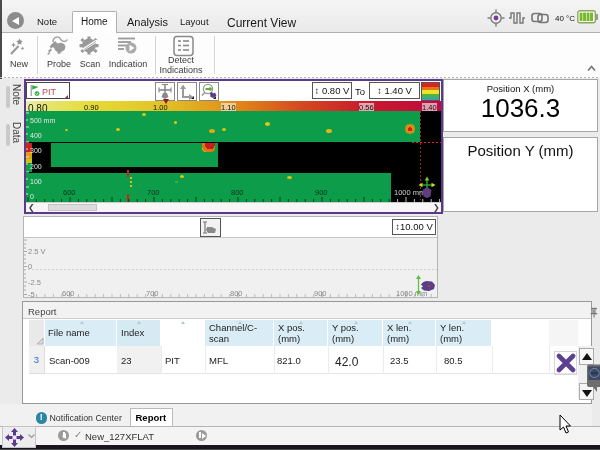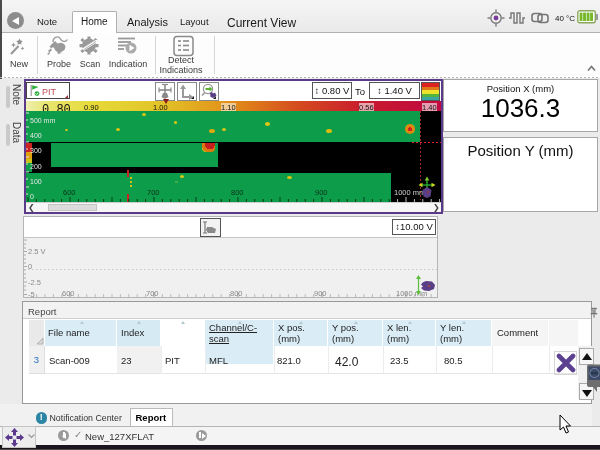--- a/index.html
+++ b/index.html
@@ -148,21 +148,21 @@
 <div class="abs" style="left:191px;top:96px;width:0;height:0;border-left:3.5px solid transparent;border-bottom:3.5px solid #222;"></div>
 <div class="abs" style="left:213px;top:96px;width:0;height:0;border-left:3.5px solid transparent;border-bottom:3.5px solid #222;"></div>
 
 <div class="abs" style="left:312px;top:82px;width:40px;height:17px;background:#fff;border:1px solid #555;box-sizing:border-box;font-size:9.5px;color:#111;text-align:center;line-height:15px;">↕&nbsp;0.80 V</div>
 <div class="abs" style="left:355px;top:86px;font-size:9.5px;color:#111;">To</div>
 <div class="abs" style="left:369px;top:82px;width:51px;height:17px;background:#fff;border:1px solid #555;box-sizing:border-box;font-size:9.5px;color:#111;text-align:center;line-height:15px;">↕&nbsp;1.40 V</div>
 <div class="abs" style="left:421px;top:82px;width:19px;height:19px;border:1px solid #555;box-sizing:border-box;background:linear-gradient(#d22 0 22%,#e07818 22% 40%,#ede32a 40% 62%,#52b43c 62% 82%,#3aa8a0 82% 100%);"></div>
 
 <div class="abs" style="left:26px;top:101px;width:415px;height:10px;background:linear-gradient(90deg,#eef0b0 0,#e8e570 5%,#e6da38 16%,#e2c228 33%,#e29018 49%,#d44a20 66%,#c81a2e 82%,#c00940 100%);"></div>
 <div class="abs" style="left:163px;top:99px;width:0;height:0;border-left:3px solid transparent;border-right:3px solid transparent;border-top:5px solid #8c1a1a;"></div>
-<div class="abs" style="left:42px;top:102.5px;font-size:12px;color:#111;font-family:Liberation Mono, monospace;">0.80</div>
+<div class="abs" style="left:28px;top:102.5px;font-size:10px;color:#111;">0.80</div>
 <div class="abs" style="left:84px;top:102.5px;font-size:7.5px;color:#111;">0.90</div>
 <div class="abs" style="left:153px;top:102.5px;font-size:7.5px;color:#111;">1.00</div>
 <div class="abs" style="left:221px;top:102.5px;font-size:7.5px;color:#111;background:rgba(255,255,255,.55);">1.10</div>
 <div class="abs" style="left:290px;top:112px;font-size:10px;color:#111;background:rgba(255,255,255,.6);">1.20</div>
 <div class="abs" style="left:359px;top:102.5px;font-size:7.5px;color:#111;background:rgba(255,255,255,.6);">0.56</div>
 <div class="abs" style="left:422px;top:102.5px;font-size:7.5px;color:#111;background:rgba(255,255,255,.6);">1.40</div>
 
 <div class="abs" id="scanimg" style="left:26px;top:111px;width:415px;height:91px;background:#000;overflow:hidden;">
 
   <div class="abs" style="left:0;top:0;width:394px;height:31px;background:#0c9c4a;"></div>
@@ -416,26 +416,25 @@
   <rect x="0.8" y="6" width="6.4" height="1.4" fill="#777"></rect>
   <rect x="3.5" y="7.4" width="1.1" height="3.2" fill="#777"></rect>
 </svg>
 
 <div class="abs" style="left:29px;top:320px;width:16px;height:26px;background:#e9e9e9;border-right:1px solid #fff;box-sizing:border-box;"></div>
 <svg class="abs" style="left:36px;top:337px;" width="8" height="8" viewBox="0 0 8 8">
       <path d="M7 1 L7 7 L1 7z" fill="#d9d9d9" stroke="#aaa" stroke-width="0.8"></path>
     </svg>
 <div class="abs" style="left:45px;top:320px;width:72px;height:26px;background:#daecf6;border-right:1px solid #fff;box-sizing:border-box;font-size:9.5px;color:#222;padding:7px 0 0 3px;">File name</div>
 <div class="abs" style="left:117px;top:320px;width:44px;height:26px;background:#d6eaf4;border-right:1px solid #fff;box-sizing:border-box;font-size:9.5px;color:#222;padding:7px 0 0 4px;">Index</div>
-<div class="abs" style="left:205px;top:320px;width:69px;height:44px;background:#daecf6;border-right:1px solid #fff;box-sizing:border-box;font-size:9.5px;line-height:11px;color:#222;padding:2px 0 0 4px;text-decoration:underline;">Channel/C-<br>scan</div>
+<div class="abs" style="left:205px;top:320px;width:69px;height:26px;background:#daecf6;border-right:1px solid #fff;box-sizing:border-box;font-size:9.5px;line-height:11px;color:#222;padding:2px 0 0 4px;">Channel/C-<br>scan</div>
 <div class="abs" style="left:274px;top:320px;width:54px;height:26px;background:#daecf6;border-right:1px solid #fff;box-sizing:border-box;font-size:9.5px;line-height:11px;color:#222;padding:2px 0 0 4px;">X pos.<br>(mm)</div>
 <div class="abs" style="left:328px;top:320px;width:55px;height:26px;background:#daecf6;border-right:1px solid #fff;box-sizing:border-box;font-size:9.5px;line-height:11px;color:#222;padding:2px 0 0 4px;">Y pos.<br>(mm)</div>
 <div class="abs" style="left:383px;top:320px;width:53px;height:26px;background:#daecf6;border-right:1px solid #fff;box-sizing:border-box;font-size:9.5px;line-height:11px;color:#222;padding:2px 16px 0 4px;">X len.<br>(mm)</div>
 <div class="abs" style="left:436px;top:320px;width:56px;height:26px;background:#daecf6;border-right:1px solid #fff;box-sizing:border-box;font-size:9.5px;line-height:11px;color:#222;padding:2px 0 0 4px;">Y len.<br>(mm)</div>
-<div class="abs" style="left:492px;top:320px;width:57px;height:26px;background:#f5f5f5;border-right:1px solid #fff;box-sizing:border-box;font-size:9.5px;color:#222;padding:7px 0 0 5px;">Comment</div>
 <div class="abs" style="left:549px;top:320px;width:29px;height:26px;background:#f5f5f5;"></div>
 <div class="abs" style="left:79.5px;top:320.5px;width:0;height:0;border-left:2.5px solid transparent;border-right:2.5px solid transparent;border-bottom:3.5px solid #b3c9d1;"></div>
 <div class="abs" style="left:137px;top:320.5px;width:0;height:0;border-left:2.5px solid transparent;border-right:2.5px solid transparent;border-bottom:3.5px solid #b3c9d1;"></div>
 <div class="abs" style="left:181px;top:320.5px;width:0;height:0;border-left:2.5px solid transparent;border-right:2.5px solid transparent;border-bottom:3.5px solid #b3c9d1;"></div>
 <div class="abs" style="left:237.5px;top:320.5px;width:0;height:0;border-left:2.5px solid transparent;border-right:2.5px solid transparent;border-bottom:3.5px solid #b3c9d1;"></div>
 <div class="abs" style="left:299px;top:320.5px;width:0;height:0;border-left:2.5px solid transparent;border-right:2.5px solid transparent;border-bottom:3.5px solid #b3c9d1;"></div>
 <div class="abs" style="left:353.5px;top:320.5px;width:0;height:0;border-left:2.5px solid transparent;border-right:2.5px solid transparent;border-bottom:3.5px solid #b3c9d1;"></div>
 <div class="abs" style="left:407.5px;top:320.5px;width:0;height:0;border-left:2.5px solid transparent;border-right:2.5px solid transparent;border-bottom:3.5px solid #b3c9d1;"></div>
 <div class="abs" style="left:462px;top:320.5px;width:0;height:0;border-left:2.5px solid transparent;border-right:2.5px solid transparent;border-bottom:3.5px solid #b3c9d1;"></div>
 

